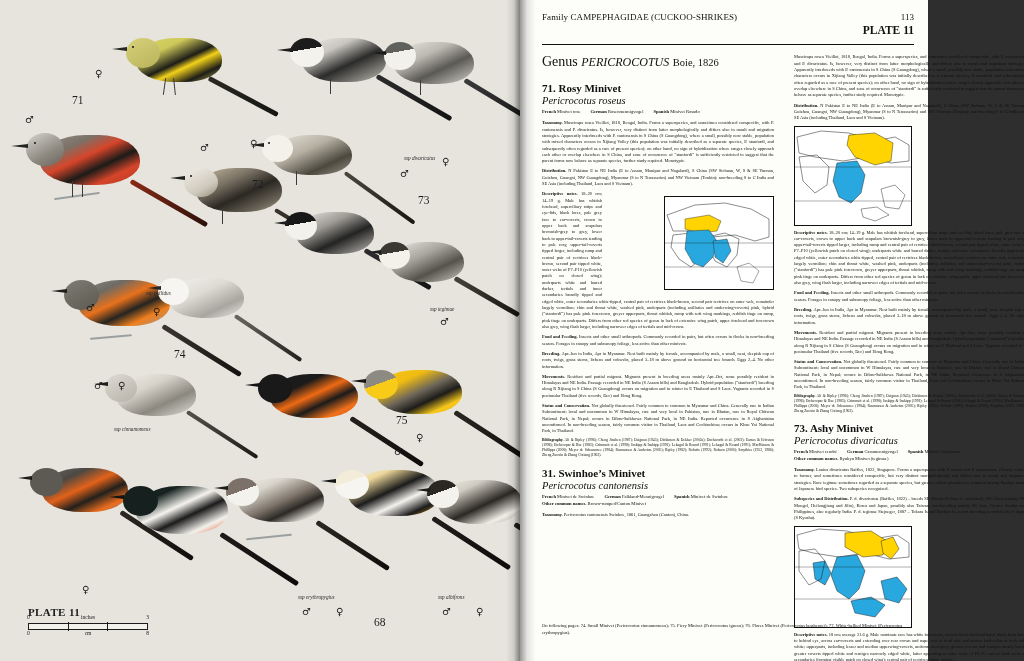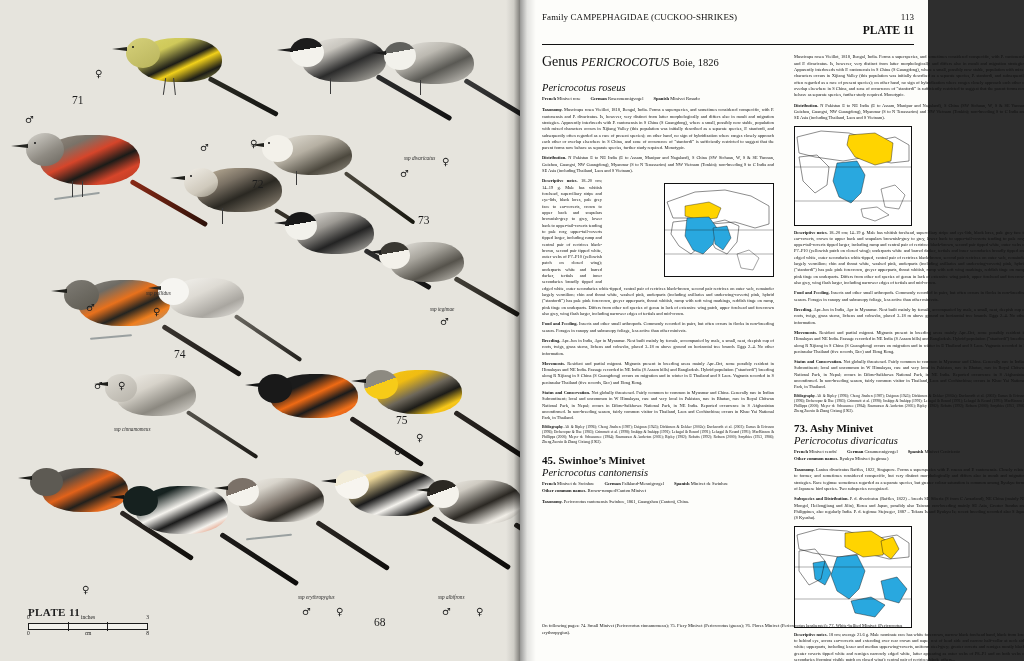--- a/index.html
+++ b/index.html
@@ -146,21 +146,21 @@
       <div class="bird" style="left:370px;top:26px;width:150px;height:100px;">
         <div class="tl" style="left:86px;top:44px;width:80px;height:5px;background:linear-gradient(90deg,#3a3a3a,#161616);transform:rotate(31deg);"></div>
         <div class="bd" style="left:14px;top:8px;width:80px;height:42px;background:linear-gradient(155deg,#eceae4 0%,#bcb9b1 35%,#5a5954 62%,#d6d3cc 100%);"></div>
         <div class="hd" style="left:4px;top:8px;width:32px;height:28px;background:linear-gradient(170deg,#60605c 0 36%,#f2f1eb 36% 100%);"></div>
         <div class="bk" style="left:-8px;top:17px;border-right:14px solid #1c1c1c;"></div>
         <div class="leg" style="left:40px;top:46px;height:15px;"></div>
       </div>
       <span class="ssp" style="left:394px;top:147px;">ssp divaricatus</span>
       <span class="sym" style="left:390px;top:160px;">♂</span>
       <span class="sym" style="left:432px;top:148px;">♀</span>
-      <span class="num" style="left:408px;top:186px;margin-top:20px;">73</span>
+      <span class="num" style="left:408px;top:186px;">73</span>
 
       <div class="bird" style="left:272px;top:196px;width:140px;height:95px;">
         <div class="tl" style="left:84px;top:44px;width:76px;height:5px;background:linear-gradient(90deg,#2e2e2e,#141414);transform:rotate(30deg);"></div>
         <div class="bd" style="left:14px;top:8px;width:78px;height:42px;background:linear-gradient(155deg,#f1efe9 0%,#9d9a94 35%,#232323 62%,#c4c1ba 100%);"></div>
         <div class="hd" style="left:3px;top:8px;width:32px;height:28px;background:linear-gradient(170deg,#181818 0 42%,#f2f1eb 42% 100%);"></div>
         <div class="bk" style="left:-8px;top:17px;border-right:14px solid #1c1c1c;"></div>
       </div>
       <div class="bird" style="left:366px;top:226px;width:140px;height:95px;">
         <div class="tl" style="left:80px;top:42px;width:74px;height:5px;background:linear-gradient(90deg,#45423a,#161410);transform:rotate(30deg);"></div>
         <div class="bd" style="left:14px;top:8px;width:74px;height:40px;background:linear-gradient(155deg,#efedE7 0%,#a8a59d 38%,#56534c 66%,#cfccc4 100%);"></div>
@@ -293,20 +293,21 @@
 
         <div class="col left">
 
           <div class="genus">
             <span>Genus</span>
             <i>PERICROCOTUS</i>
             <span class="auth">Boie, 1826</span>
           </div>
 
           <div>
+            <div class="sp-title">71. Rosy Minivet</div>
             <div class="sp-sci">Pericrocotus roseus</div>
             <div class="names">
               <div class="row">
                 <span><b>French</b>
                   <span>Minivet rose</span></span>
                 <span><b>German</b>
                   <span>Rosenmennigvogel</span></span>
                 <span><b>Spanish</b>
                   <span>Minivet Rosado</span></span>
               </div>
@@ -357,21 +358,21 @@
               <b>Status and Conservation.</b>
               <span>Not globally threatened. Fairly common to common in Myanmar and China. Generally rare in Indian Subcontinent; local and uncommon in W Himalayas, rare and very local in Pakistan, rare in Bhutan, rare in Royal Chitwan National Park, in Nepal; occurs in Dibru-Saikhowa National Park, in NE India. Reported occurrence in S Afghanistan unconfirmed. In non-breeding season, fairly common visitor in Thailand, Laos and Cochinchina; occurs in Khao Yai National Park, in Thailand.</span>
             </div>
             <div class="refs">
               <b>Bibliography.</b>
               <span>Ali &amp; Ripley (1996); Cheng Jinzhen (1987); Deignan (1945); Dickinson &amp; Dekker (2002a); Duckworth et al. (2002); Eames &amp; Ericsson (1996); Etchecopar &amp; Hue (1983); Grimmett et al. (1998); Inskipp &amp; Inskipp (1991); Lekagul &amp; Round (1991); Lekagul &amp; Round (1991); MacKinnon &amp; Phillipps (2000); Meyer de Schauensee (1984); Rasmussen &amp; Anderton (2005); Ripley (1982); Robetts (1992); Robson (2000); Smythies (1953, 1986); Zheng Zuoxin &amp; Zhang Cixiang (1962).</span>
             </div>
           </div>
 
           <div style="margin-top:9px;">
-            <div class="sp-title">45. Swinhoe’s Minivet</div>
+            <div class="sp-title">31. Swinhoe’s Minivet</div>
             <div class="sp-sci">Pericrocotus cantonensis</div>
             <div class="names">
               <div class="row">
                 <span><b>French</b>
                   <span>Minivet de Swinhoe</span></span>
                 <span><b>German</b>
                   <span>Falkland-Mennigvogel</span></span>
                 <span><b>Spanish</b>
                   <span>Minivet de Swinhoe</span></span>
               </div>

